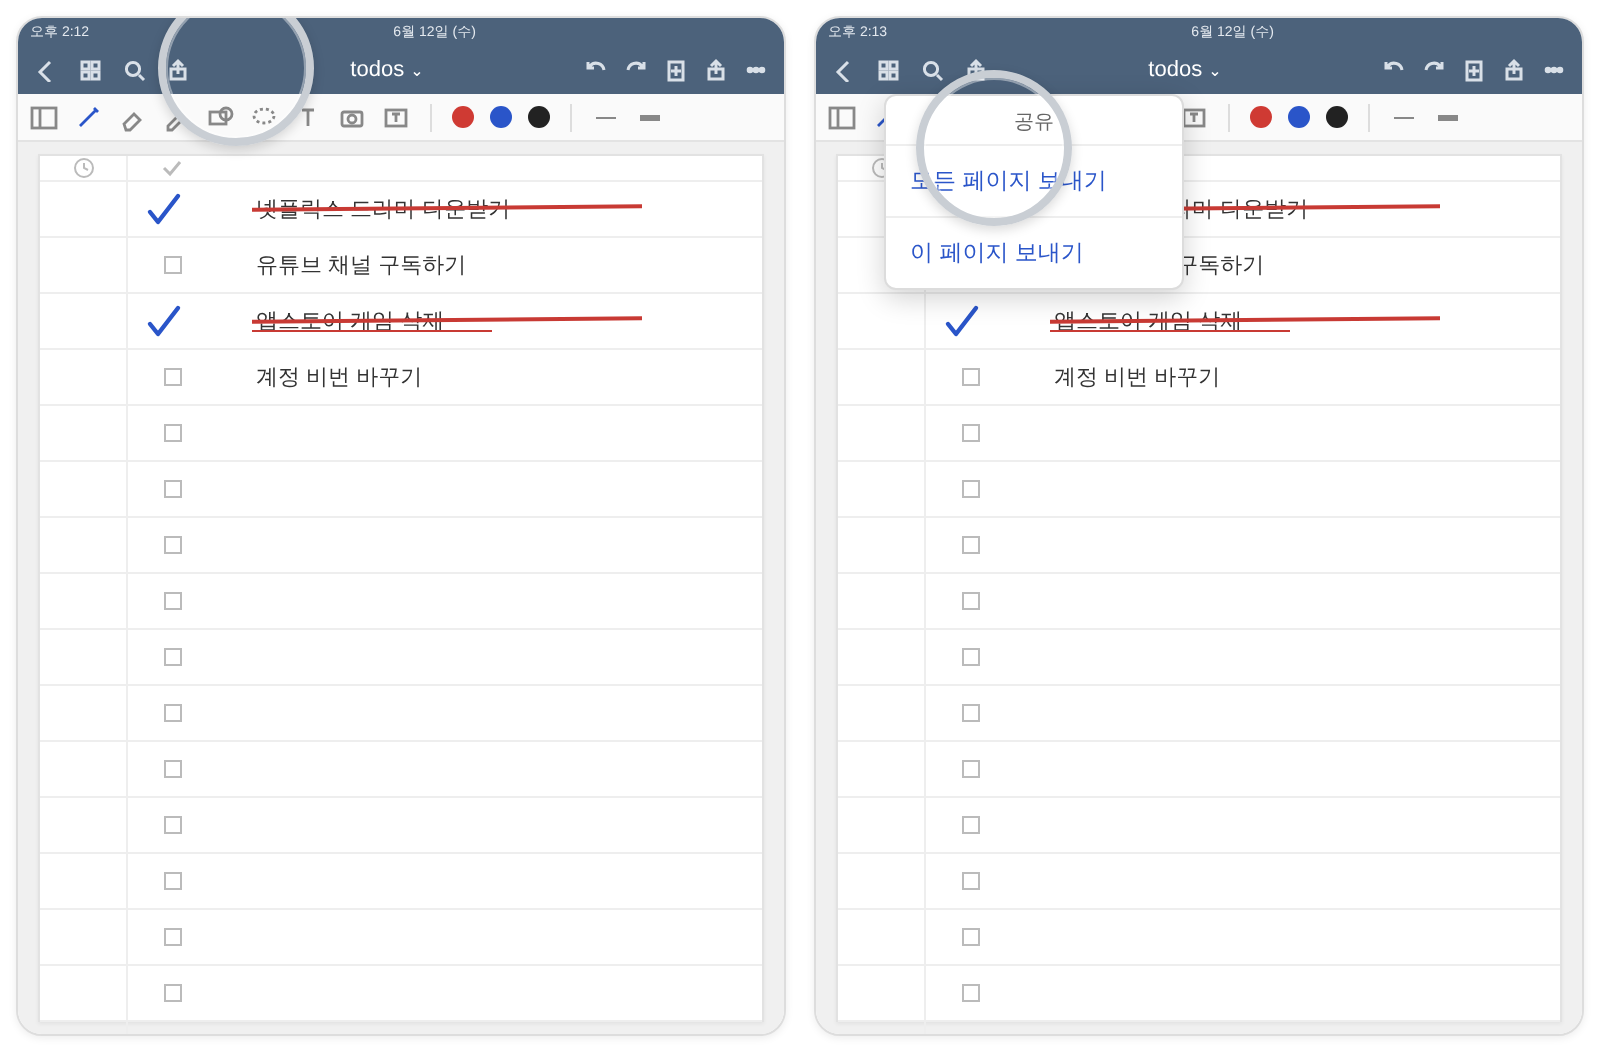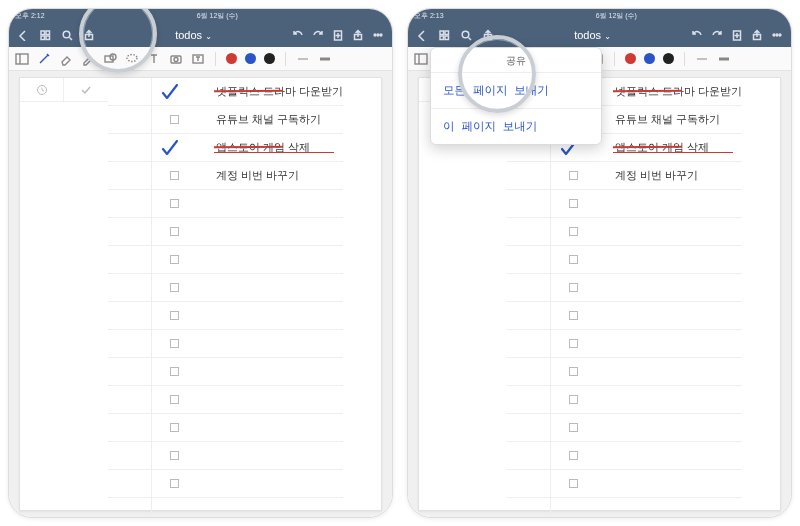--- a/index.html
+++ b/index.html
@@ -6,21 +6,21 @@
   body {
     width: 800px; height: 526px;
     background: #fff;
     font-family: -apple-system, "Apple SD Gothic Neo", sans-serif;
     display: flex; gap: 14px; padding: 8px;
   }
   .panel {
     position: relative;
     flex: 1 1 0;
     border: 1px solid #ddd;
-    border-radius: 24px;
+    border-radius: 13px;
     overflow: hidden;
     box-shadow: 0 1px 4px rgba(0,0,0,0.08);
     background: #fff;
     display: flex; flex-direction: column;
   }
   
   .statusbar {
     height: 14px;
     background: #4c627b;
     color: #e4e9ef;
@@ -63,21 +63,21 @@
   .doc {
     flex: 1; background: #f0f0f0;
     padding: 6px 10px;
     overflow: hidden;
   }
   .page {
     background: #fff;
     border: 1px solid #e2e2e2;
     box-shadow: 0 1px 2px rgba(0,0,0,0.06);
     height: 100%;
-    display: flex; 
+    display: flex; flex-direction: column;
   }
   .page-head {
     display: flex; height: 24px; border-bottom: 1px solid #eee;
     align-items: center;
   }
   .page-head .col-left {
     width: 44px; display: flex; justify-content: center; align-items: center;
     border-right: 1px solid #eee; height: 100%;
   }
   .page-head .col-check {
@@ -134,29 +134,28 @@
     width: 78px; height: 78px;
     border: 4px solid #c9ced4;
     border-radius: 50%;
     box-shadow: 0 2px 6px rgba(0,0,0,0.15), inset 0 0 0 1px rgba(255,255,255,0.4);
     pointer-events: none;
     z-index: 50;
   }
   
   .popover {
     position: absolute;
-    left: 22px; top: 38px;
-    width: 172px;
+    left: 34px; top: 38px;
+    width: 150px;
     background: #fff;
     border: 1px solid #dcdcdc;
     border-radius: 6px;
     box-shadow: 0 4px 14px rgba(0,0,0,0.18);
     z-index: 30;
     font-size: 11.5px;
-    font-family: Liberation Mono, monospace;
   }
   .popover .pop-title {
     text-align: center; padding: 6px 0 4px;
     color: #666; font-size: 10px;
     border-bottom: 1px solid #eee;
   }
   .popover .pop-item {
     padding: 10px 12px;
     border-bottom: 1px solid #eee;
     color: #2a55c9;

